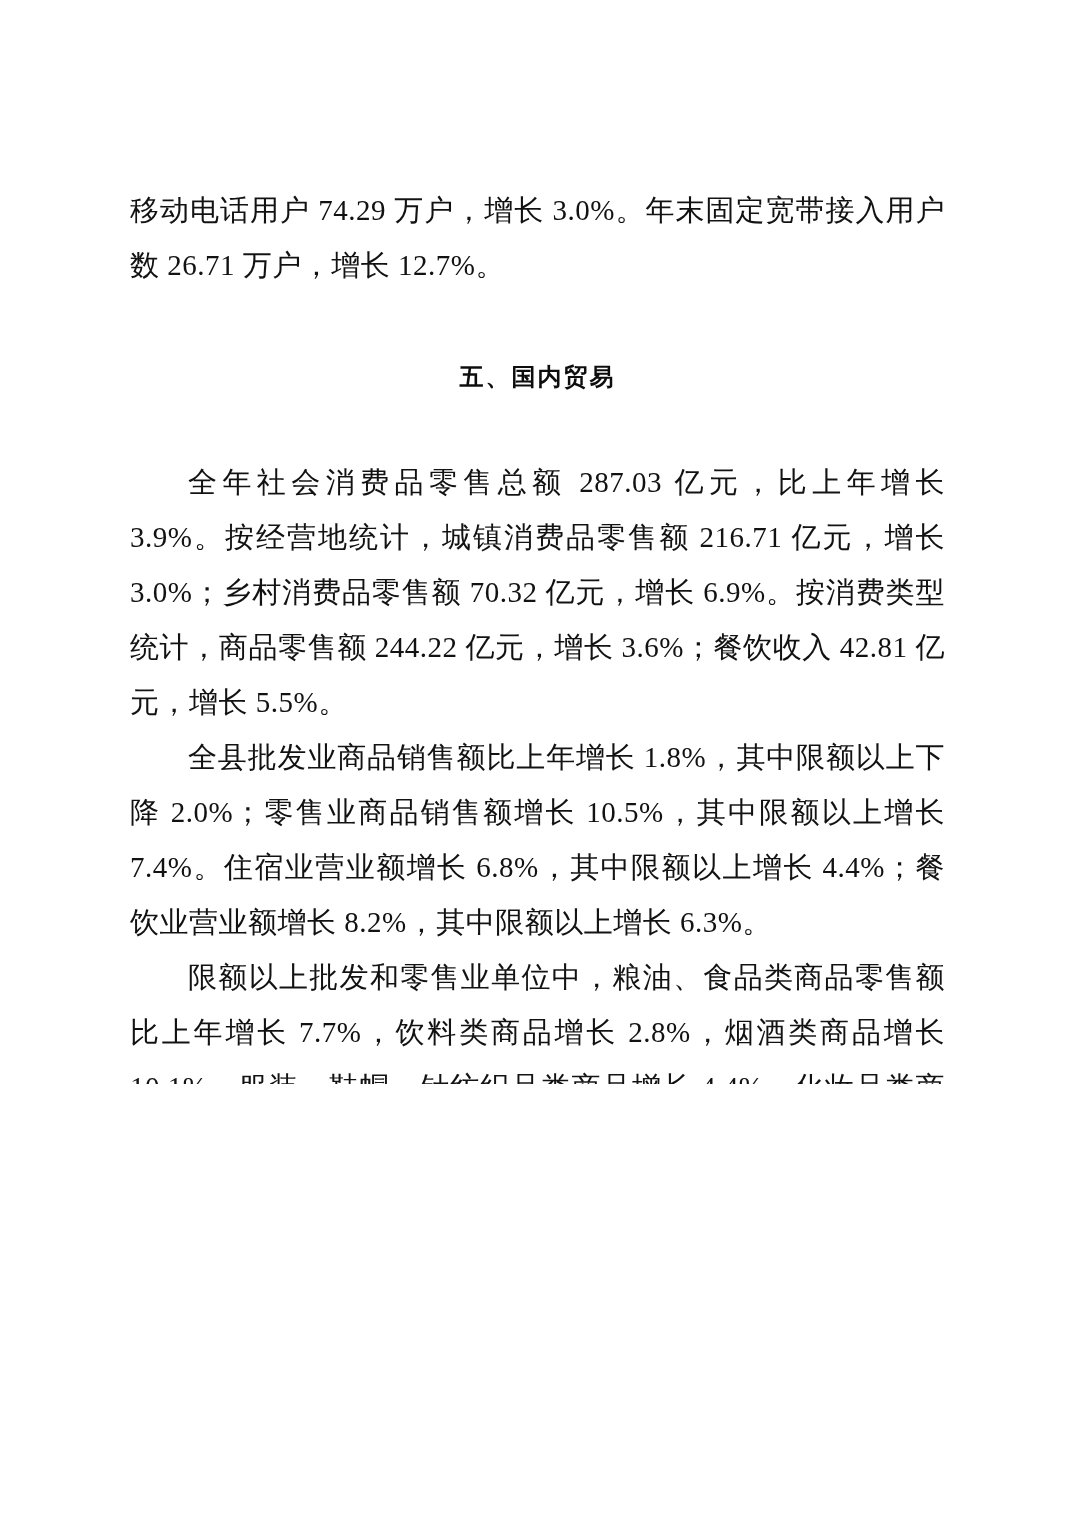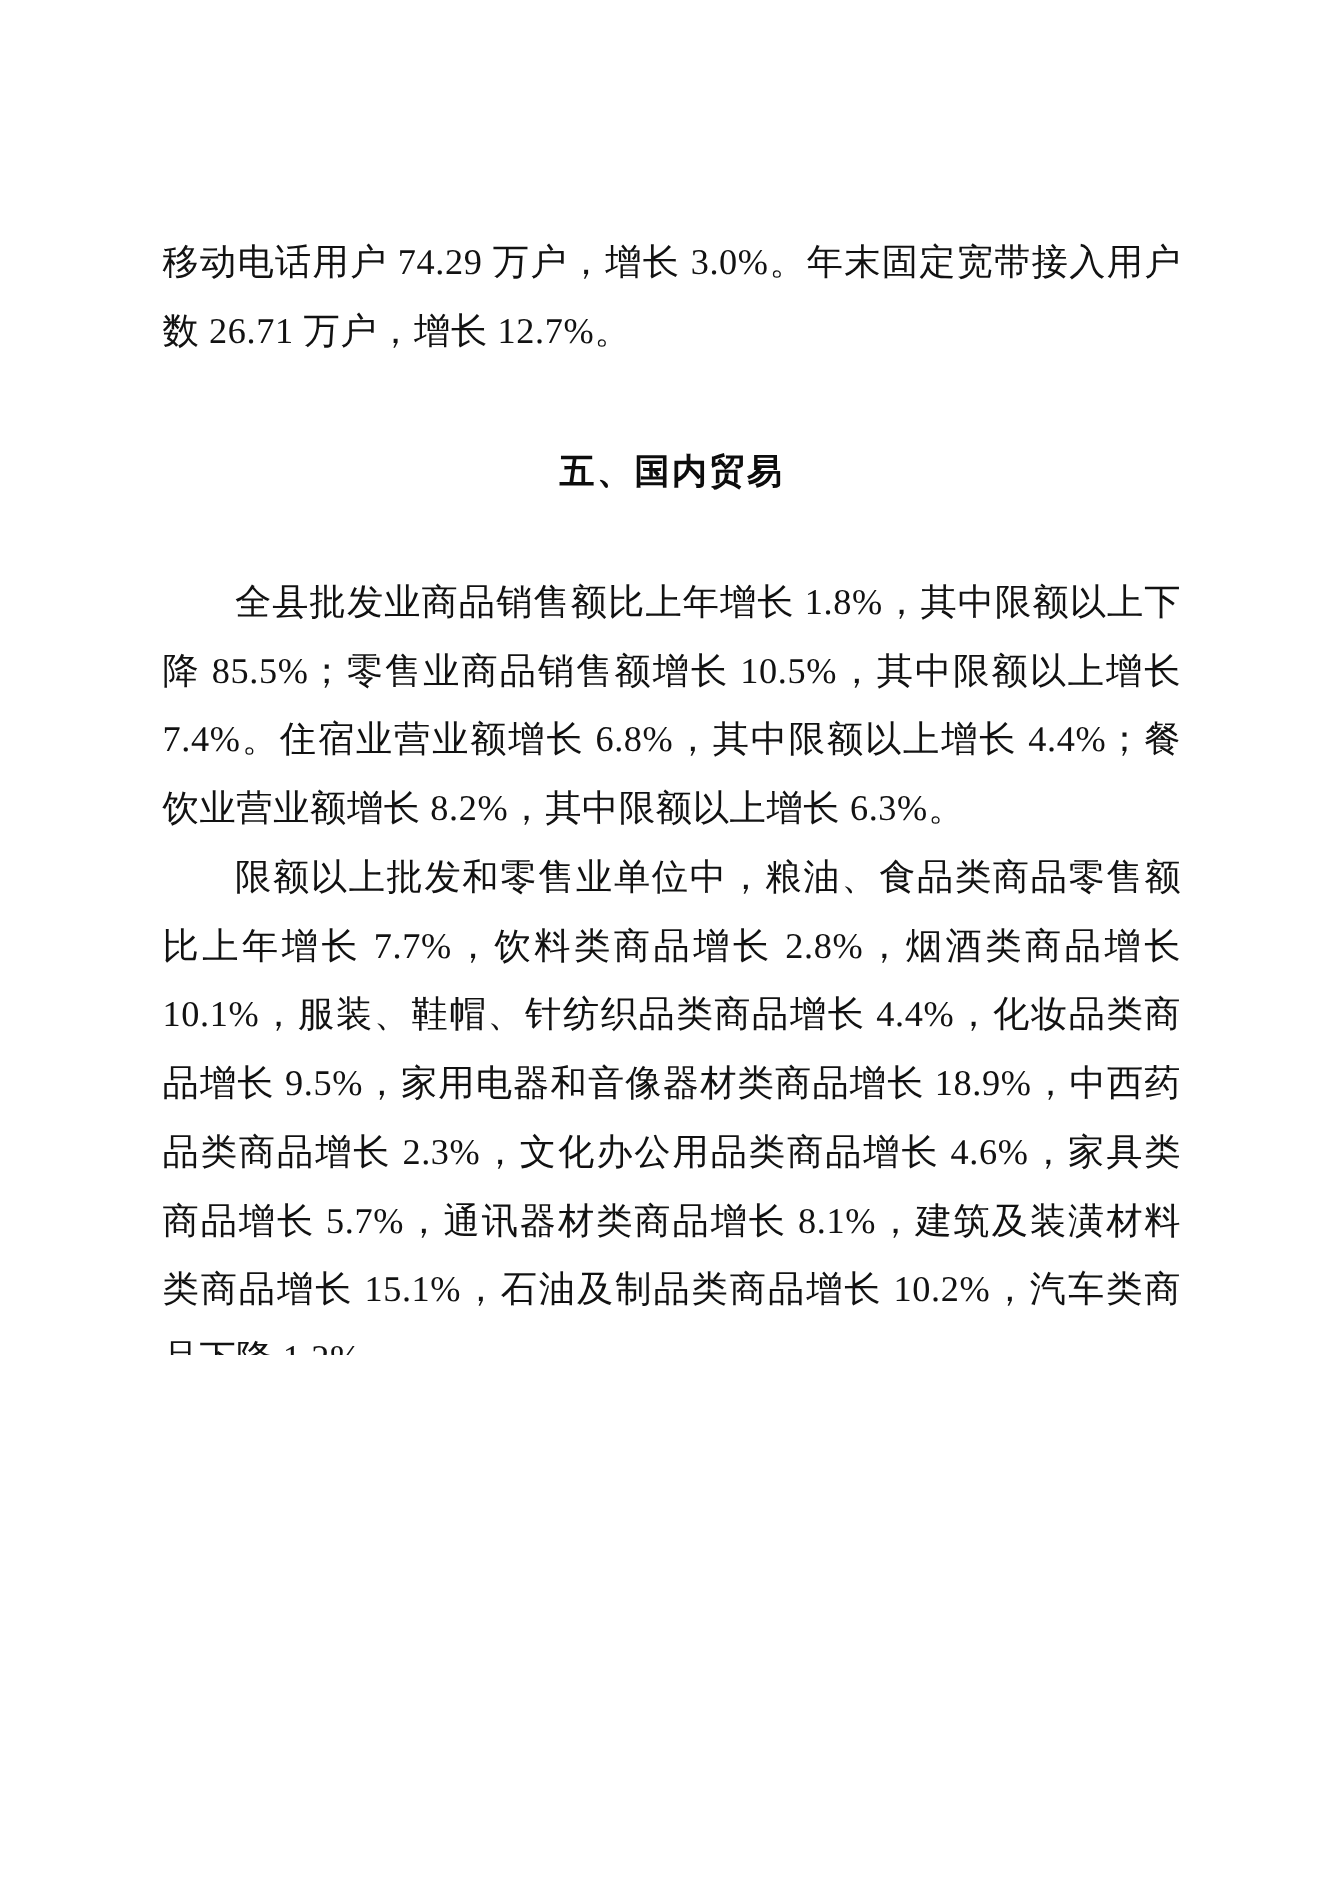--- a/index.html
+++ b/index.html
@@ -25,21 +25,21 @@
     text-align: justify;
     letter-spacing: 0.5px;
   }
   .indent-2em {
     text-indent: 2em;
   }
   .section-heading {
     margin: 0;
     font-family: "Liberation Sans", "DejaVu Sans", sans-serif;
     font-weight: bold;
-    font-size: 28px;
+    font-size: 24px;
     line-height: 56px;
     text-align: center;
     letter-spacing: 2px;
     color: #0d0d0d;
   }
   .heading-1 { margin-top: 56px; margin-bottom: 50px; }
   .heading-2 { margin-top: 28px; }
   .page-number {
     position: absolute;
     left: 130px;
@@ -53,22 +53,23 @@
 </style>
 </head>
 <body>
 
 <div class="page">
 
   <p class="body-text">移动电话用户 74.29 万户，增长 3.0%。年末固定宽带接入用户数 26.71 万户，增长 12.7%。</p>
 
   <h2 class="section-heading heading-1">五、国内贸易</h2>
 
+  <p class="body-text indent-2em">全年社会消费品零售总额 287.03 亿元，比上年增长 3.9%。按经营地统计，城镇消费品零售额 216.71 亿元，增长 3.0%；乡村消费品零售额 70.32 亿元，增长 6.9%。按消费类型统计，商品零售额 244.22 亿元，增长 3.6%；餐饮收入 42.81 亿元，增长 5.5%。</p>
 
-  <p class="body-text indent-2em">全县批发业商品销售额比上年增长 1.8%，其中限额以上下降 85.5%；零售业商品销售额增长 10.5%，其中限额以上增长 7.4%。住宿业营业额增长 6.8%，其中限额以上增长 4.4%；餐饮业营业额增长 8.2%，其中限额以上增长 6.3%。</p>
+  <p class="body-text indent-2em">全县批发业商品销售额比上年增长 1.8%，其中限额以上下降 2.0%；零售业商品销售额增长 10.5%，其中限额以上增长 7.4%。住宿业营业额增长 6.8%，其中限额以上增长 4.4%；餐饮业营业额增长 8.2%，其中限额以上增长 6.3%。</p>
 
   <p class="body-text indent-2em">限额以上批发和零售业单位中，粮油、食品类商品零售额比上年增长 7.7%，饮料类商品增长 2.8%，烟酒类商品增长 10.1%，服装、鞋帽、针纺织品类商品增长 4.4%，化妆品类商品增长 9.5%，家用电器和音像器材类商品增长 18.9%，中西药品类商品增长 2.3%，文化办公用品类商品增长 4.6%，家具类商品增长 5.7%，通讯器材类商品增长 8.1%，建筑及装潢材料类商品增长 15.1%，石油及制品类商品增长 10.2%，汽车类商品下降 1.2%。</p>
 
   <h2 class="section-heading heading-2">六、限额以上批发和零售业单位中</h2>
 
   <div class="page-number">- 38 -</div>
 
 </div>
 
 </body></html>

